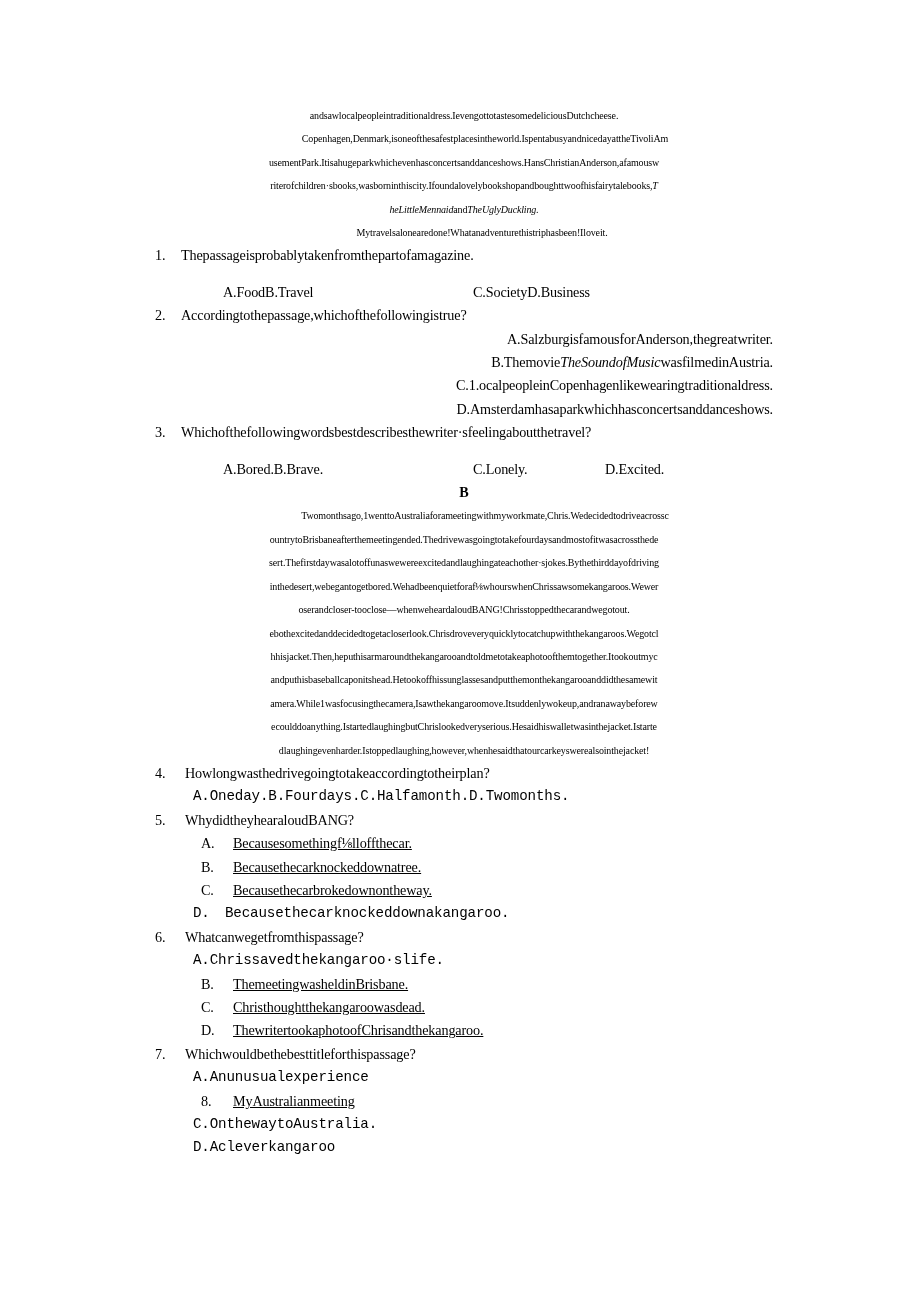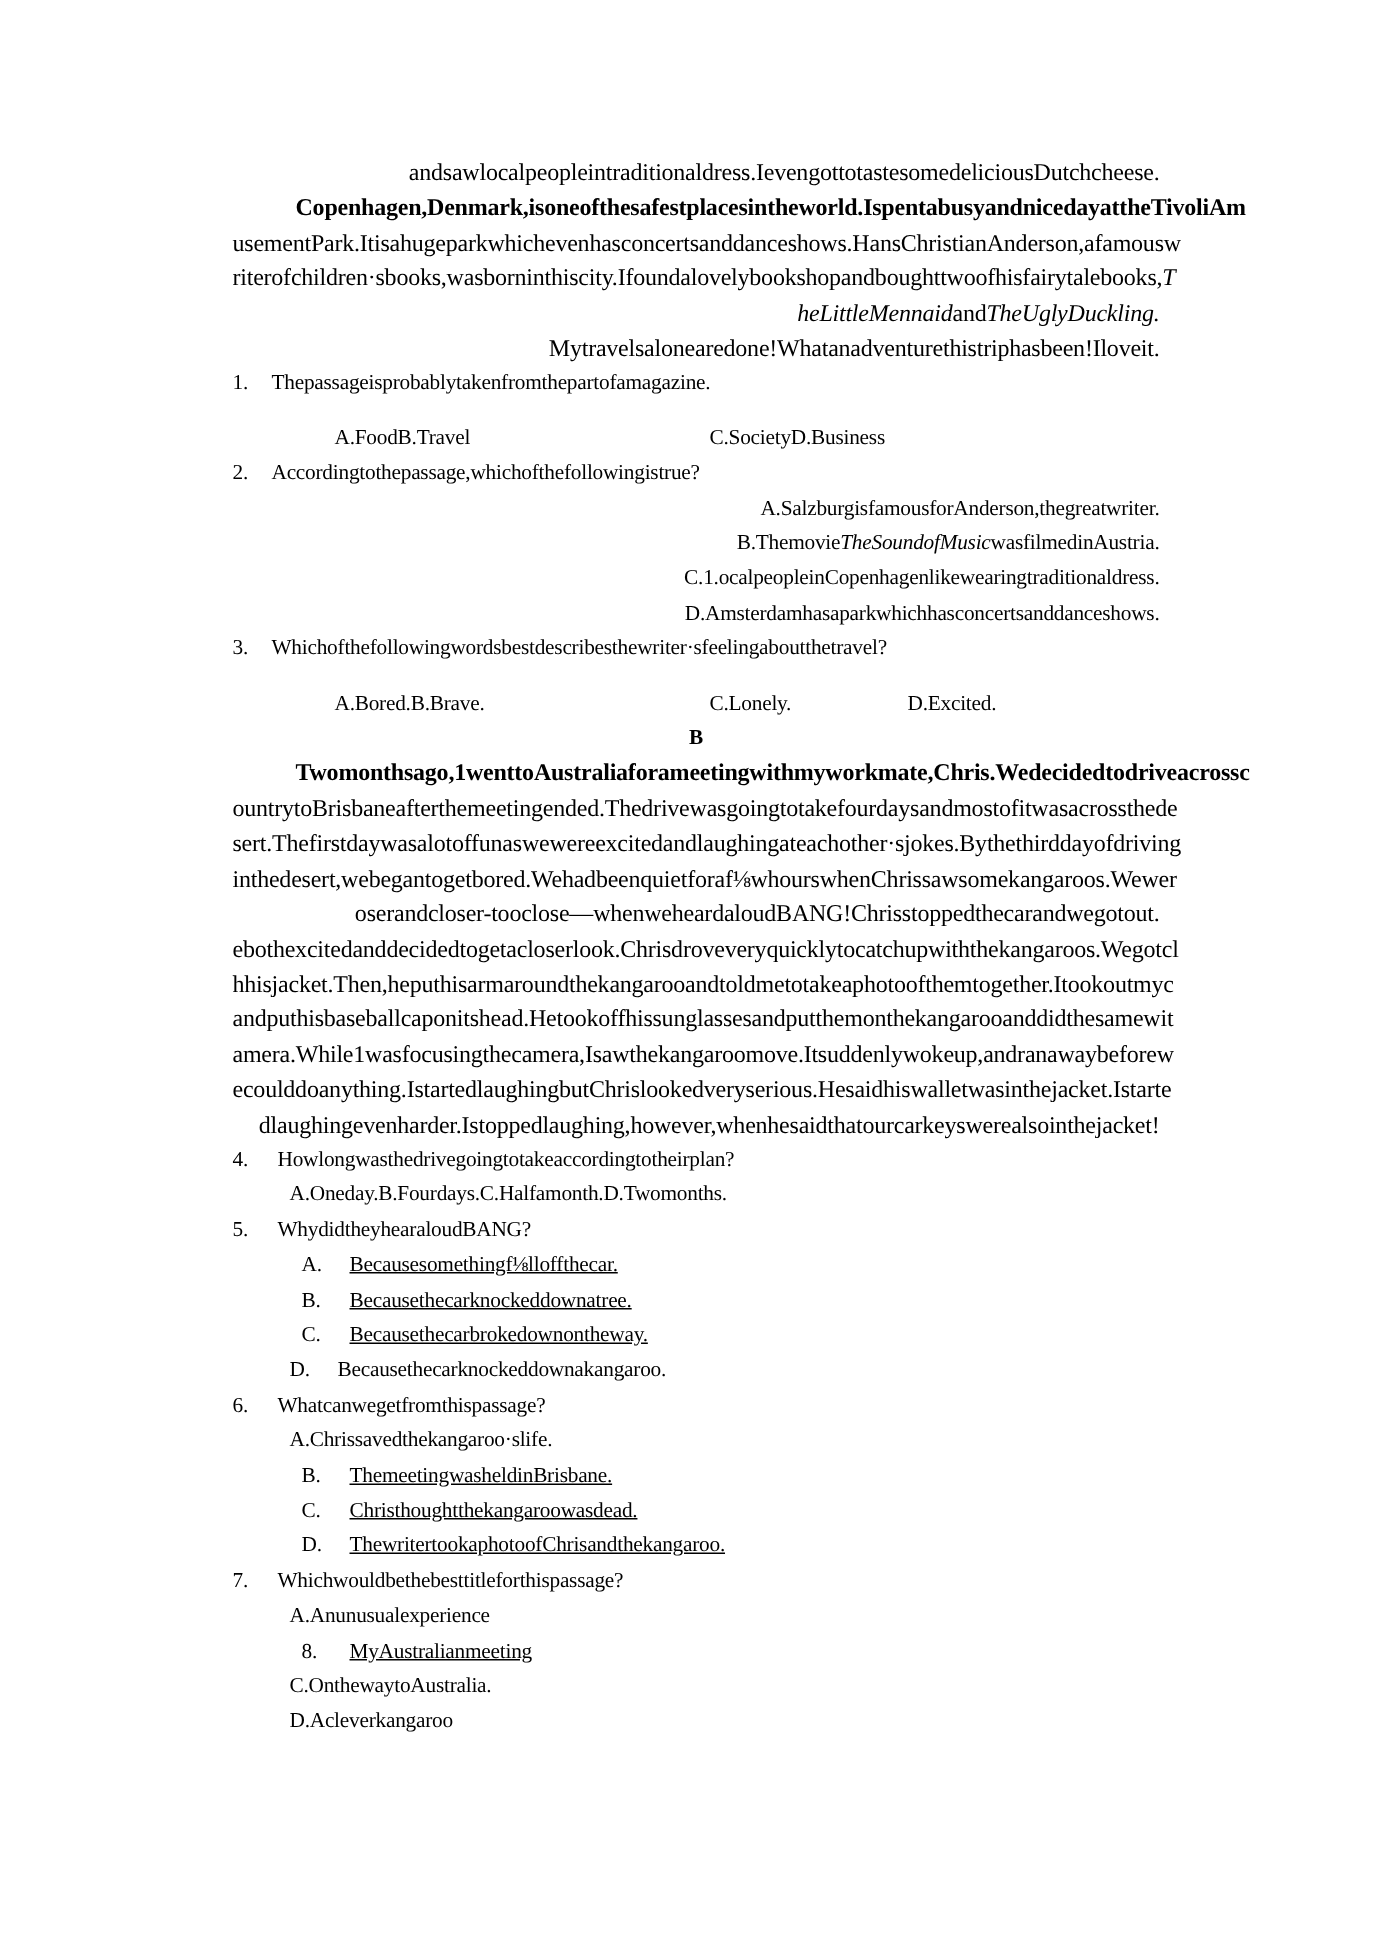--- a/index.html
+++ b/index.html
@@ -20,30 +20,29 @@
     height: 1301px;
     background: #ffffff;
   }
   .content {
     position: absolute;
     left: 155px;
     top: 104px;
     width: 618px;
   }
   .ln {
-    font-size: 16px;
+    font-size: 10px;
     line-height: 23.4px;
     white-space: nowrap;
     letter-spacing: -0.15px;
-    text-align: right;
+    text-align: center;
   }
   .ind {
     text-indent: 0;
     padding-left: 42px;
-    font-weight: bold;
   }
   .ind-small {
     padding-left: 36px;
   }
   .it { font-style: italic; }
   .center-b {
     text-align: center;
     font-weight: bold;
     font-size: 14.2px;
     line-height: 23.4px;
@@ -70,21 +69,21 @@
     line-height: 23.4px;
     white-space: nowrap;
     letter-spacing: -0.15px;
   }
   .opt .let {
     display: inline-block;
     width: 32px;
   }
   .opt-deep { padding-left: 68px; text-align: right; }
   .opt-shallow { padding-left: 46px; text-decoration: underline; }
-  .opt-flat { padding-left: 38px; }
+  .opt-flat { padding-left: 38px; font-family: Liberation Mono, monospace; }
   
   .ansrow {
     font-size: 14.2px;
     line-height: 23.4px;
     white-space: nowrap;
     letter-spacing: -0.15px;
     position: relative;
     height: 23.4px;
     margin-top: 13px;
   }

